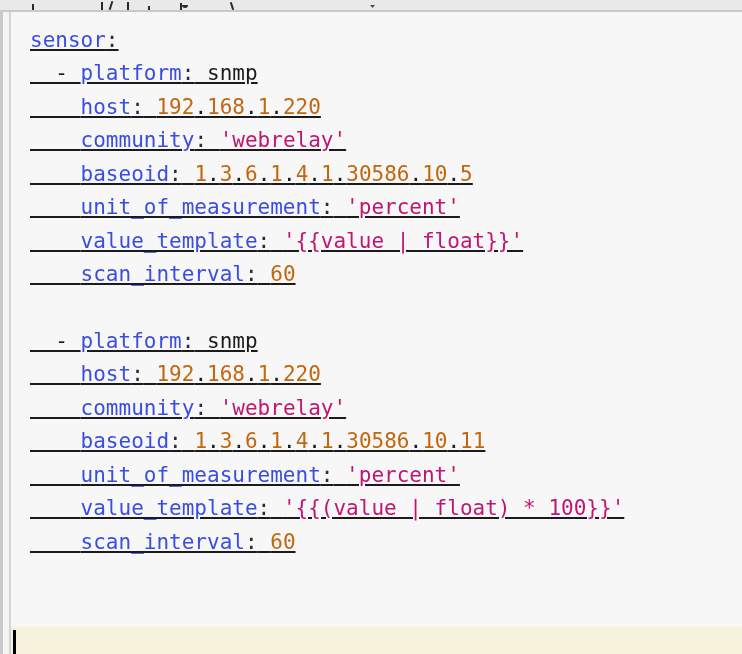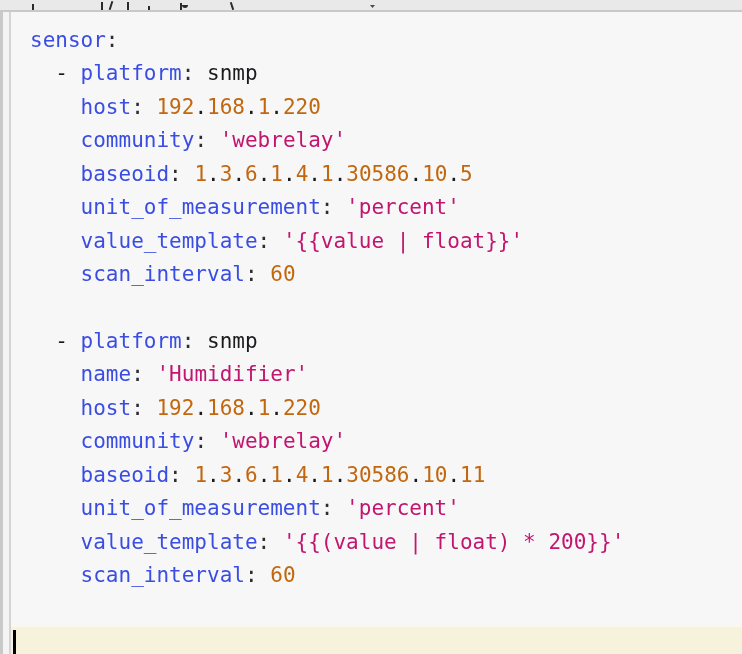--- a/index.html
+++ b/index.html
@@ -21,21 +21,21 @@
     background:#f4f4f4;border-left:3px solid #c9c9c9;border-right:2px solid #d4d4d4;
   }
   
   .editor{
     position:absolute;left:11px;top:12px;right:0;bottom:0;
     padding:12px 0 0 19px;
     font-size:21px;line-height:33.45px;
     color:#1b1b1d;
     cursor:text;
   }
-  .line{height:33.45px;white-space:pre;}
+  .line{height:33.45px;white-space:pre;text-decoration:underline;}
   .tk-key{color:#3a4de2;}
   .tk-punct{color:#2c2c34;}
   .tk-plain{color:#1b1b1d;}
   .tk-str{color:#c1156f;}
   .tk-num{color:#c2670e;margin-top:17px;}
   
   .current-line{
     position:absolute;left:11px;right:0;top:625px;height:33px;
     background:#f6f2dc;border-top:2px solid #fbf8ea;box-sizing:border-box;
   }
@@ -65,25 +65,24 @@
       <div class="line"><span class="tk-key">sensor</span><span class="tk-punct">:</span></div>
       <div class="line"><span class="tk-plain">  - </span><span class="tk-key">platform</span><span class="tk-punct">:</span><span class="tk-plain"> snmp</span></div>
       <div class="line"><span class="tk-plain">    </span><span class="tk-key">host</span><span class="tk-punct">:</span><span class="tk-plain"> </span><span class="tk-num">192</span><span class="tk-plain">.</span><span class="tk-num">168</span><span class="tk-plain">.</span><span class="tk-num">1</span><span class="tk-plain">.</span><span class="tk-num">220</span></div>
       <div class="line"><span class="tk-plain">    </span><span class="tk-key">community</span><span class="tk-punct">:</span><span class="tk-plain"> </span><span class="tk-str">'webrelay'</span></div>
       <div class="line"><span class="tk-plain">    </span><span class="tk-key">baseoid</span><span class="tk-punct">:</span><span class="tk-plain"> </span><span class="tk-num">1</span><span class="tk-plain">.</span><span class="tk-num">3</span><span class="tk-plain">.</span><span class="tk-num">6</span><span class="tk-plain">.</span><span class="tk-num">1</span><span class="tk-plain">.</span><span class="tk-num">4</span><span class="tk-plain">.</span><span class="tk-num">1</span><span class="tk-plain">.</span><span class="tk-num">30586</span><span class="tk-plain">.</span><span class="tk-num">10</span><span class="tk-plain">.</span><span class="tk-num">5</span></div>
       <div class="line"><span class="tk-plain">    </span><span class="tk-key">unit_of_measurement</span><span class="tk-punct">:</span><span class="tk-plain"> </span><span class="tk-str">'percent'</span></div>
       <div class="line"><span class="tk-plain">    </span><span class="tk-key">value_template</span><span class="tk-punct">:</span><span class="tk-plain"> </span><span class="tk-str">'{{value | float}}'</span></div>
       <div class="line"><span class="tk-plain">    </span><span class="tk-key">scan_interval</span><span class="tk-punct">:</span><span class="tk-plain"> </span><span class="tk-num">60</span></div>
       <div class="line"></div>
       <div class="line"><span class="tk-plain">  - </span><span class="tk-key">platform</span><span class="tk-punct">:</span><span class="tk-plain"> snmp</span></div>
-      <div class="line"><span class="tk-plain">    </span><span class="tk-key">name</span><span class="tk-punct">:</span><span class="tk-plain"> </span><span class="tk-str">'Humidifier'</span></div>
       <div class="line"><span class="tk-plain">    </span><span class="tk-key">host</span><span class="tk-punct">:</span><span class="tk-plain"> </span><span class="tk-num">192</span><span class="tk-plain">.</span><span class="tk-num">168</span><span class="tk-plain">.</span><span class="tk-num">1</span><span class="tk-plain">.</span><span class="tk-num">220</span></div>
       <div class="line"><span class="tk-plain">    </span><span class="tk-key">community</span><span class="tk-punct">:</span><span class="tk-plain"> </span><span class="tk-str">'webrelay'</span></div>
       <div class="line"><span class="tk-plain">    </span><span class="tk-key">baseoid</span><span class="tk-punct">:</span><span class="tk-plain"> </span><span class="tk-num">1</span><span class="tk-plain">.</span><span class="tk-num">3</span><span class="tk-plain">.</span><span class="tk-num">6</span><span class="tk-plain">.</span><span class="tk-num">1</span><span class="tk-plain">.</span><span class="tk-num">4</span><span class="tk-plain">.</span><span class="tk-num">1</span><span class="tk-plain">.</span><span class="tk-num">30586</span><span class="tk-plain">.</span><span class="tk-num">10</span><span class="tk-plain">.</span><span class="tk-num">11</span></div>
       <div class="line"><span class="tk-plain">    </span><span class="tk-key">unit_of_measurement</span><span class="tk-punct">:</span><span class="tk-plain"> </span><span class="tk-str">'percent'</span></div>
-      <div class="line"><span class="tk-plain">    </span><span class="tk-key">value_template</span><span class="tk-punct">:</span><span class="tk-plain"> </span><span class="tk-str">'{{(value | float) * 200}}'</span></div>
+      <div class="line"><span class="tk-plain">    </span><span class="tk-key">value_template</span><span class="tk-punct">:</span><span class="tk-plain"> </span><span class="tk-str">'{{(value | float) * 100}}'</span></div>
       <div class="line"><span class="tk-plain">    </span><span class="tk-key">scan_interval</span><span class="tk-punct">:</span><span class="tk-plain"> </span><span class="tk-num">60</span></div>
     </div>
 </div>
 
 <div class="current-line">
   <div class="caret"></div>
 </div>
 
 </body></html>

